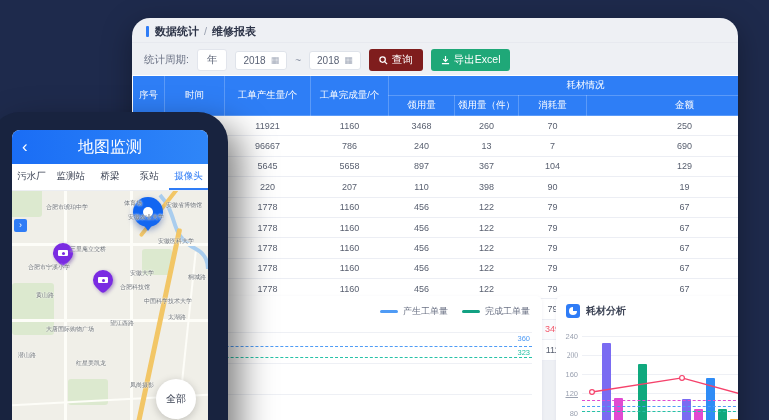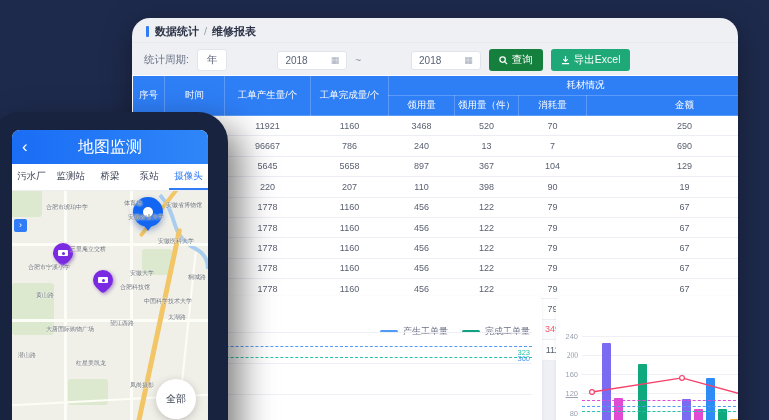--- a/index.html
+++ b/index.html
@@ -13,44 +13,44 @@
         box-shadow:0 8px 30px rgba(0,0,0,.35);}
   .breadcrumb{height:22px;display:flex;align-items:center;padding:2px 14px 0;
         font-size:11px;color:#2c3347;font-weight:bold;border-bottom:1px solid #e7e9ef;}
   .crumb-tick{width:3px;height:11px;background:#2f7cf6;border-radius:1px;margin-right:6px;}
   .crumb-sep{margin:0 5px;color:#9aa1b0;font-weight:normal;}
   .filterbar{height:30px;display:flex;align-items:center;gap:8px;padding:2px 12px 0;}
   .flt-label{font-size:10.5px;color:#6b7285;}
   .seg{display:flex;background:#fff;border:1px solid #e2e5ec;border-radius:3px;overflow:hidden;}
   .seg-cell{padding:3px 9px;font-size:10.5px;color:#5a6275;border-right:1px solid #eef0f4;cursor:pointer;}
   .seg-cell:last-child{border-right:none;}
-  .box{display:flex;align-items:center;gap:23px;background:#fff;border:1px solid #dfe3ea;
-       border-radius:3px;padding:3px 7px;font-size:10px;color:#5a6275;white-space:nowrap;margin-left:42px;}
+  .box{display:flex;align-items:center;gap:5px;background:#fff;border:1px solid #dfe3ea;
+       border-radius:3px;padding:3px 7px;font-size:10px;color:#5a6275;white-space:nowrap;}
   .cal{font-size:9px;color:#a6adbc;}
   .tilde{color:#8a92a3;font-size:10px;}
   .btn{display:flex;align-items:center;gap:4px;border-radius:3px;padding:4px 10px;
        color:#fff;font-size:10.5px;cursor:pointer;white-space:nowrap;}
-  .btn.query{background:#15803d;}
+  .btn.query{background:#7f1d1d;}
   .btn.export{background:#1fa878;}
   .icn{display:inline-block;line-height:0;}
 
   
   table{border-collapse:collapse;table-layout:fixed;width:650px;background:#fff;}
   thead th{background:#2e7ef6;color:#fff;font-weight:normal;font-size:9.5px;
            padding:3px 2px;border:1px solid rgba(255,255,255,.22);}
   tbody td{padding:3.2px 2px;text-align:center;font-size:9px;color:#596070;
            border-bottom:1px solid #eceef4;background:#fff;height:9px;}
   tr.row-total td{background:#fafbfd;color:#f4586b;}
   tr.row-avg td{background:#fff;color:#596070;}
 
   
   .panel{position:absolute;background:#fff;border-radius:6px;box-shadow:0 1px 4px rgba(30,40,80,.06);}
   .panel-left{left:14px;top:278px;width:396px;height:280px;}
   .panel-right{left:424px;top:278px;width:200px;height:280px;}
-  .legend{position:absolute;top:9px;right:12px;display:flex;gap:14px;align-items:center;margin-top:20px;}
+  .legend{position:absolute;top:9px;right:12px;display:flex;gap:14px;align-items:center;}
   .lg-item{display:flex;align-items:center;gap:5px;font-size:9px;color:#6b7285;}
   .lg-dash{width:18px;height:3px;border-radius:2px;}
   .plotL{position:absolute;left:10px;top:36px;width:376px;height:123px;}
   .gline{position:absolute;left:0;right:0;height:1px;background:#eef0f5;}
   .refline{position:absolute;left:0;right:0;border-top:1px dashed;}
   .reflabel{position:absolute;right:2px;font-size:7.5px;}
   .rhead{display:flex;align-items:center;gap:6px;padding:8px 0 0 10px;}
   .rh-icon{width:14px;height:14px;border-radius:3px;background:#2f7cf6;position:relative;}
   .rh-icon::after{content:"";position:absolute;left:3px;top:3px;width:8px;height:8px;border-radius:50%;
      background:conic-gradient(#2f7cf6 0 90deg,#fff 90deg 360deg);}
@@ -171,21 +171,21 @@
             <th>金额</th>
           </tr>
         </thead>
         <tbody>
           <tr>
             <td>1</td>
             <td>2014年</td>
             <td>11921</td>
             <td>1160</td>
             <td>3468</td>
-            <td>520</td>
+            <td>260</td>
             <td>70</td>
             <td>250</td>
           </tr>
           <tr>
             <td>2</td>
             <td>2015年</td>
             <td>96667</td>
             <td>786</td>
             <td>240</td>
             <td>13</td>
@@ -302,27 +302,31 @@
           <div class="lg-item">
             <span class="lg-dash" style="background: rgb(18, 161, 130);"></span>
             <span>完成工单量</span>
           </div>
         </div>
       <div class="plotL" id="plotL">
           <div class="gline" style="top: 0px;"></div>
           <div class="gline" style="top: 31px;"></div>
           <div class="gline" style="top: 62px;"></div>
           <div class="refline" style="bottom: 108px; border-color: rgb(79, 155, 245);"></div>
-          <span class="reflabel" style="bottom: 92px; color: rgb(79, 155, 245); text-align: right;">360</span>
+          <span class="reflabel" style="bottom: 112px; color: rgb(79, 155, 245); text-align: right;">360</span>
           <div class="refline" style="bottom: 96.9px; border-color: rgb(39, 194, 166);"></div>
           <span class="reflabel" style="bottom: 97.9px; color: rgb(39, 194, 166);">323</span>
         </div>
     </div>
 
     <div class="panel panel-right">
+      <div class="rhead">
+        <span class="rh-icon"></span>
+        <span class="rh-title">耗材分析</span>
+      </div>
 
       <div class="plotR" id="plotR">
           <div class="gline" style="top: 0px;"></div>
           <div class="ytick" style="top: -4px;">240</div>
           <div class="gline" style="top: 18.8333px;"></div>
           <div class="ytick" style="top: 14.8333px; font-family: Liberation Serif, serif;">200</div>
           <div class="gline" style="top: 37.6667px;"></div>
           <div class="ytick" style="top: 33.6667px;">160</div>
           <div class="gline" style="top: 56.5px;"></div>
           <div class="ytick" style="top: 52.5px; text-decoration: underline;">120</div>

